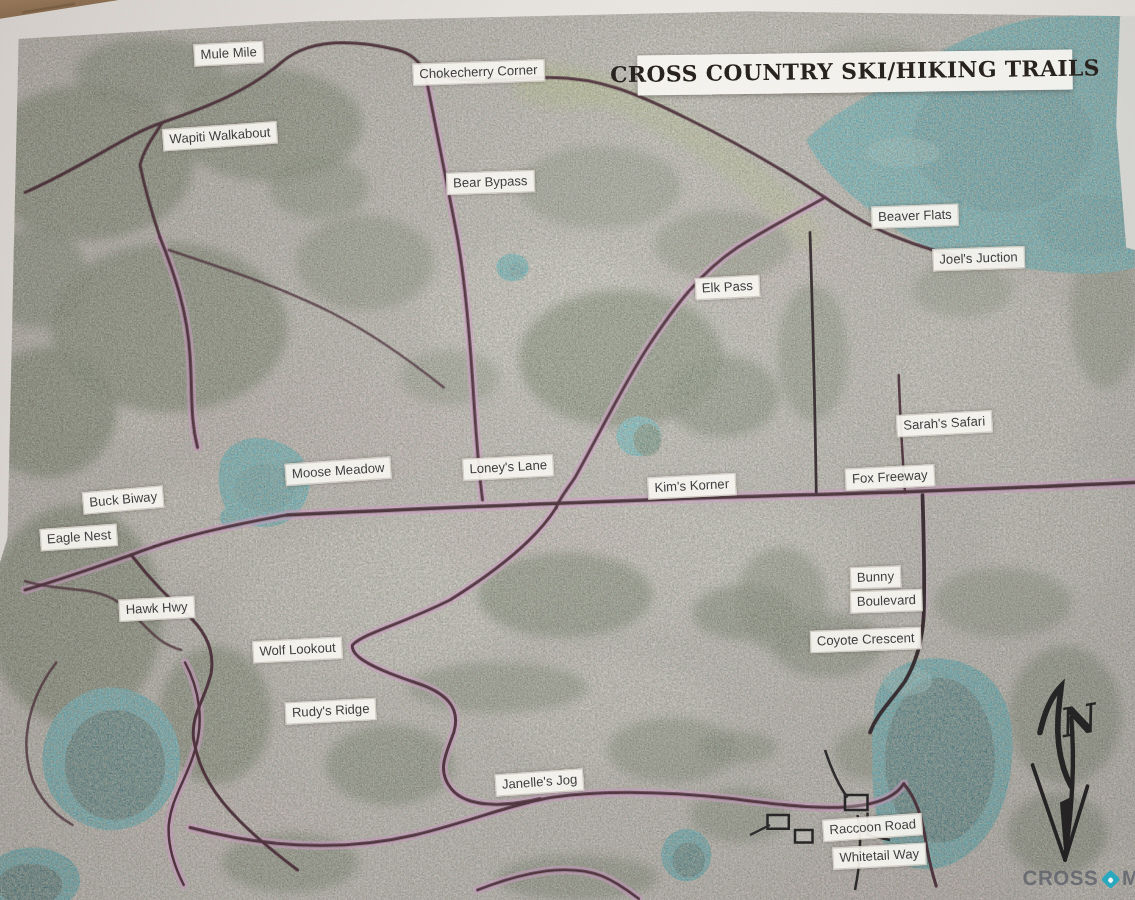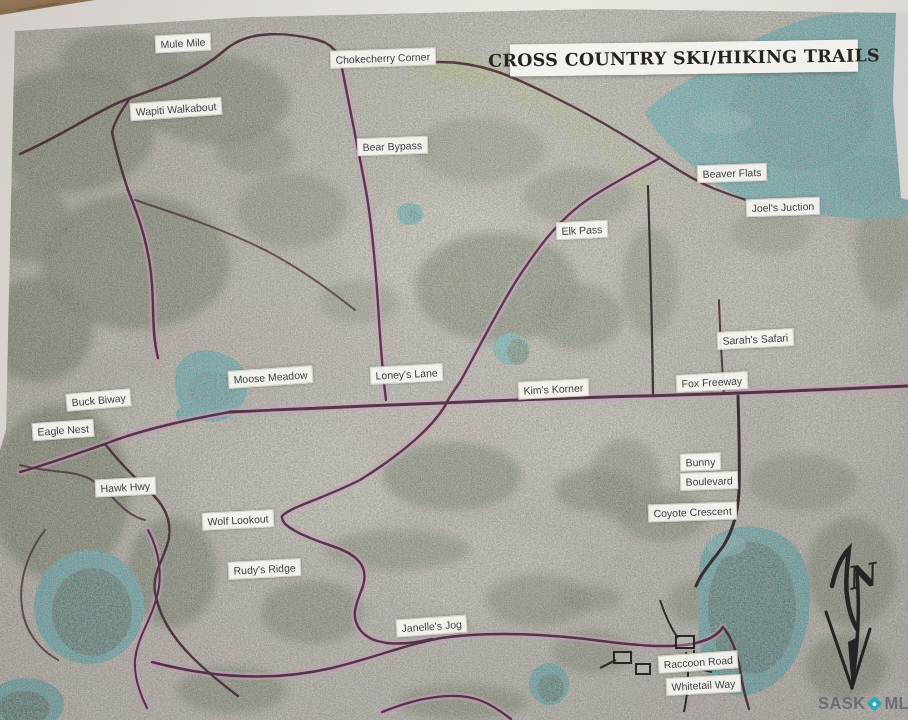--- a/index.html
+++ b/index.html
@@ -275,19 +275,19 @@
       <div class="trail-label" style="left: 202px; top: 511px; transform: rotate(-3deg);">Wolf Lookout</div>
       <div class="trail-label" style="left: 228px; top: 560px; transform: rotate(-3deg);">Rudy's Ridge</div>
       <div class="trail-label" style="left: 396px; top: 617px; transform: rotate(-4deg);">Janelle's Jog</div>
       <div class="trail-label" style="left: 658px; top: 653px; transform: rotate(-4deg);">Raccoon Road</div>
       <div class="trail-label" style="left: 666px; top: 676px; transform: rotate(-3deg);">Whitetail Way</div>
     </div>
 
   <div class="map-title">CROSS COUNTRY SKI/HIKING TRAILS</div>
 
   <div class="watermark">
-    <span>SASK</span>
+    <span>CROSS</span>
     <span class="wm-diamond"></span>
     <span>MLS</span>
 
   </div>
 
 </div>
 
 </body></html>

